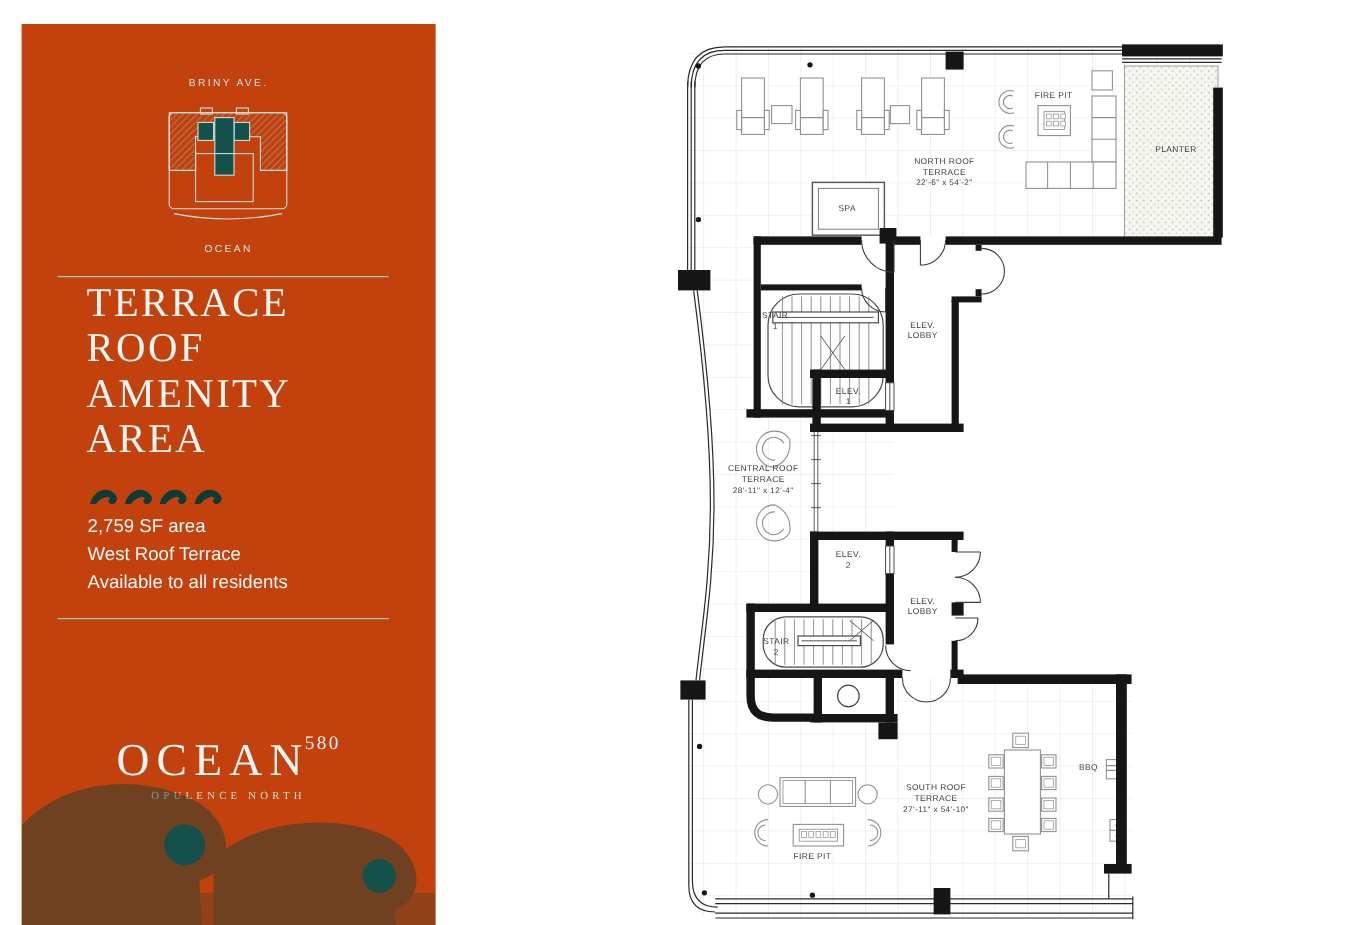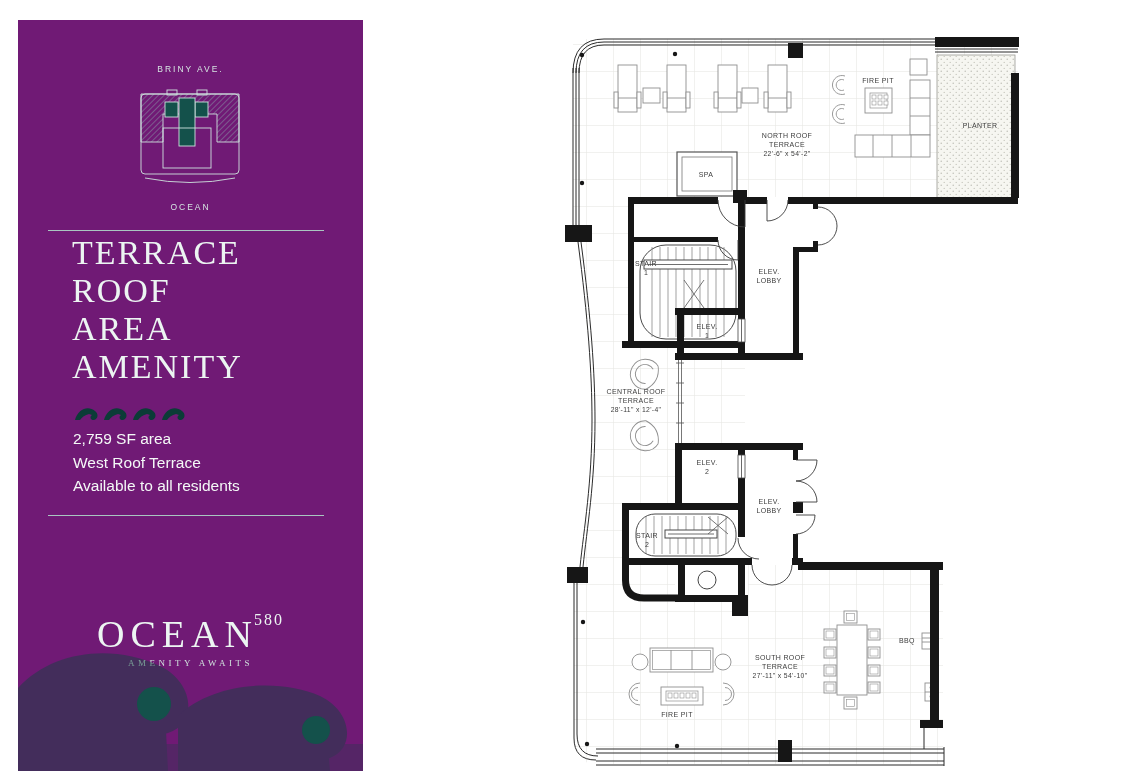--- a/index.html
+++ b/index.html
@@ -1,21 +1,21 @@
 <!DOCTYPE html>
 <html><head>
 <meta charset="utf-8">
 <style>
   html,body{margin:0;padding:0;background:#fff;}
   .page{position:relative;width:1136px;height:771px;background:#fff;overflow:hidden;
         font-family:"Liberation Sans",sans-serif;}
 
   
   .sidebar{position:absolute;left:18px;top:20px;width:345px;height:751px;
-           background:#701a75;overflow:hidden;}
+           background:#c2410c;overflow:hidden;}
   .sb-small{position:absolute;width:100%;text-align:center;
             font-size:8.5px;letter-spacing:2px;color:#D4E4E1;}
   .sb-street{top:44px;}
   .sb-ocean{top:182px;}
   .site-svg{position:absolute;left:117px;top:64px;}
   .sb-div{position:absolute;left:30px;width:276px;height:0;border-top:1px solid #A9C6C1;}
   .sb-div1{top:210px;}
   .sb-div2{top:495px;}
   .sb-title{position:absolute;left:54px;top:214px;margin:0;
             font-family:"Liberation Serif",serif;font-weight:400;
@@ -68,22 +68,22 @@
       </g>
     </svg>
 
     <div class="sb-small sb-ocean">OCEAN</div>
 
     <div class="sb-div sb-div1"></div>
 
     <h1 class="sb-title">
       <div>TERRACE</div>
       <div>ROOF</div>
+      <div>AMENITY</div>
       <div>AREA</div>
-      <div>AMENITY</div>
     </h1>
 
     <svg class="waves-icon" width="120" height="18" viewBox="0 0 120 18">
       <g fill="#0B3C37">
         <path d="M1,15 C4,4 14,0 21,6 C25,9 24,14 20,15 C17,15.5 15,12 18,10 L15,9 C11,10 8,12 6,15 Z"></path>
         <path d="M30,15 C33,4 43,0 50,6 C54,9 53,14 49,15 C46,15.5 44,12 47,10 L44,9 C40,10 37,12 35,15 Z"></path>
         <path d="M59,15 C62,4 72,0 79,6 C83,9 82,14 78,15 C75,15.5 73,12 76,10 L73,9 C69,10 66,12 64,15 Z"></path>
         <path d="M88,15 C91,4 101,0 108,6 C112,9 111,14 107,15 C104,15.5 102,12 105,10 L102,9 C98,10 95,12 93,15 Z"></path>
       </g>
     </svg>
@@ -93,21 +93,21 @@
       <div>West Roof Terrace</div>
       <div>Available to all residents</div>
     </div>
 
     <div class="sb-div sb-div2"></div>
 
     <div class="logo">
       <div class="logo-line">
         <span>OCEAN</span><span class="logo-num">580</span>
       </div>
-      <div class="logo-tag">AMENITY AWAITS</div>
+      <div class="logo-tag">OPULENCE NORTH</div>
     </div>
 
     <svg class="waves-bg" width="345" height="135" viewBox="0 0 345 135">
       <g fill="#0D443D" opacity="0.45">
         <path d="M0,135 V52 C35,14 95,8 142,30 C174,45 182,86 150,97 C122,107 96,84 112,60 C120,48 136,46 146,54 L150,135 Z"></path>
         <path d="M160,135 V80 C195,46 262,42 302,60 C334,75 338,112 312,122 C290,130 268,112 280,92 C286,82 300,80 308,86 L312,135 Z"></path>
         <rect x="0" y="108" width="345" height="27" opacity="0.6"></rect>
       </g>
       <g fill="#14514B">
         <circle cx="136" cy="68" r="17"></circle>

